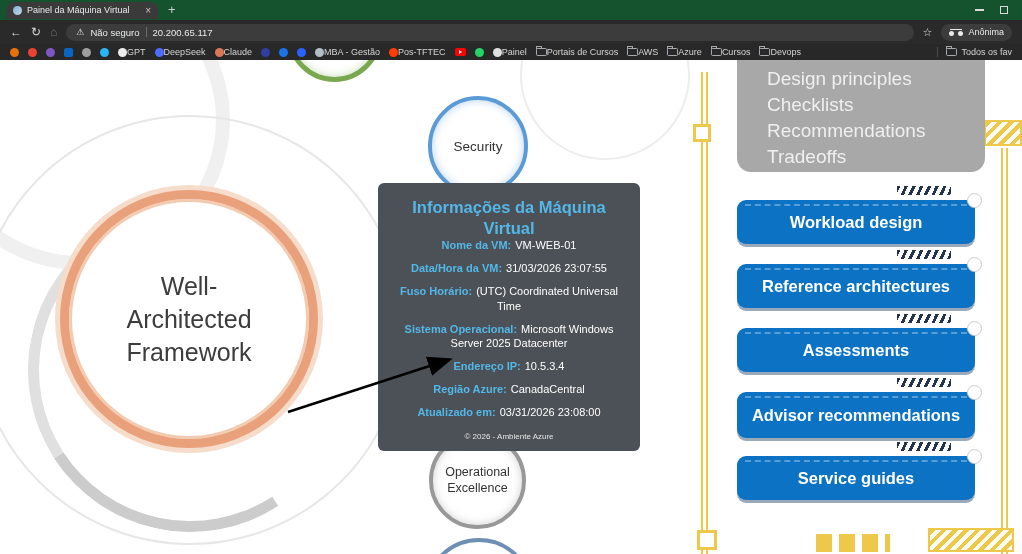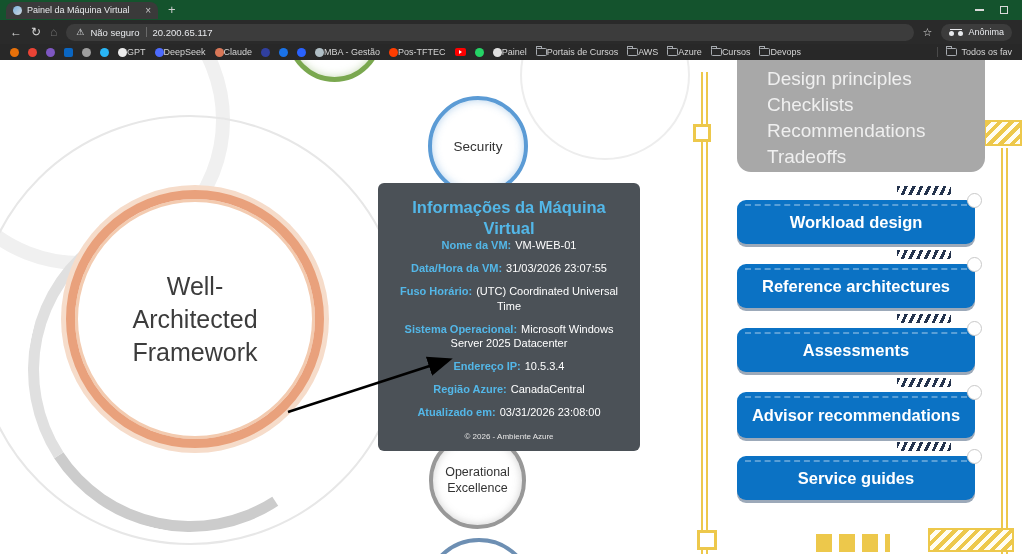--- a/index.html
+++ b/index.html
@@ -60,21 +60,21 @@
   
   .content { position:relative; height:494px; background:#ffffff; overflow:hidden; flex:1; }
 
   .ring { position:absolute; border-radius:50%; }
   .ring-a { left:-70px; top:-90px; width:300px; height:300px; border:14px solid #f0f0f0; }
   .ring-b { left:-25px; top:55px; width:430px; height:430px; border:2px solid #e7e7e7; }
   .ring-c { left:28px; top:148px; width:324px; height:324px; border:11px solid transparent;
     border-bottom-color:#cccccc; border-left-color:#e0e0e0; transform:rotate(12deg); }
   .ring-d { left:520px; top:-70px; width:170px; height:170px; border:2px solid #ededed; }
 
-  .main-circle { position:absolute; left:66px; top:130px; width:258px; height:258px;
+  .main-circle { position:absolute; left:60px; top:130px; width:258px; height:258px;
     border-radius:50%; background:#fff; border:9px solid #e9a17c;
     box-shadow:0 0 0 5px #f6dcca, inset 0 0 0 3px #f3cbb0;
     display:flex; align-items:center; justify-content:center; text-align:center; }
   .main-circle .lbl { font-size:25px; color:#3c3c3c; width:168px; line-height:1.32; }
 
   .pillar-circle { position:absolute; border-radius:50%; background:#fff;
     display:flex; align-items:center; justify-content:center; text-align:center; }
   .pillar-security { left:428px; top:36px; width:100px; height:100px;
     border:4px solid #5b9bd5; box-shadow:inset 0 0 9px rgba(91,155,213,.45); }
   .pillar-security .lbl { font-size:13.5px; color:#333; }

